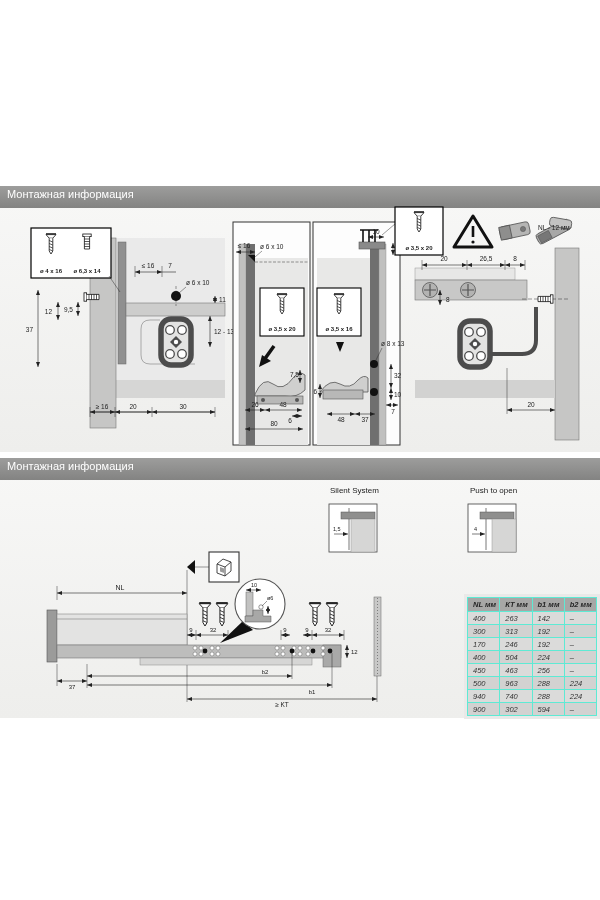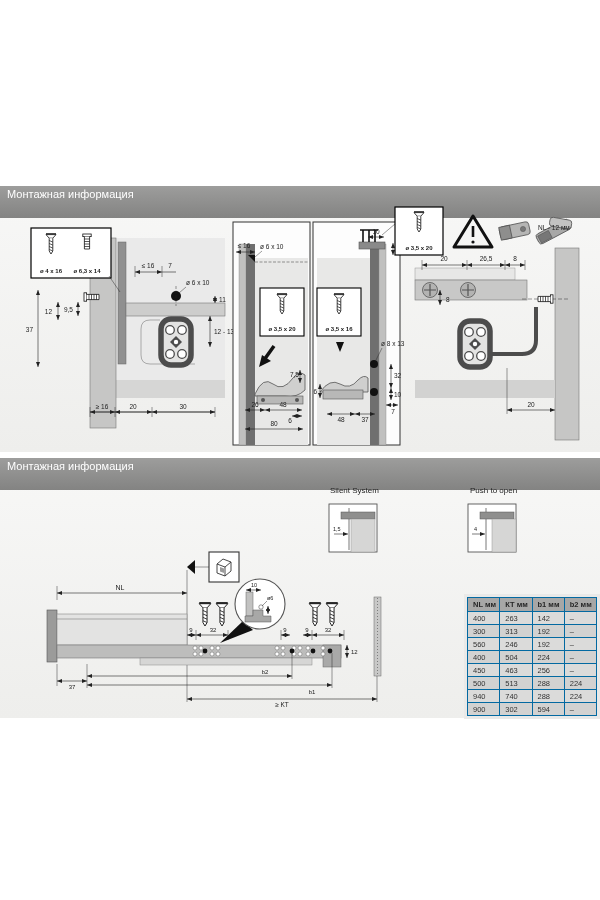--- a/index.html
+++ b/index.html
@@ -1,31 +1,31 @@
 <!DOCTYPE html>
 <html><head>
 <meta charset="utf-8">
 <style>
   html,body{margin:0;padding:0;}
   body{width:600px;height:900px;position:relative;background:#ffffff;
        font-family:"Liberation Sans",sans-serif;overflow:hidden;}
-  .hdr{position:absolute;left:0;width:600px;height:32px;
+  .hdr{position:absolute;left:0;width:600px;height:22px;
        background:linear-gradient(#9d9d9c,#838382);color:#fff;
        font-size:11px;line-height:16px;padding-left:7px;box-sizing:border-box;}
   .secbg{position:absolute;left:0;width:600px;
        background:linear-gradient(180deg,#f7f7f6,#eeeeec);}
   svg{position:absolute;}
   svg text{font-family:"Liberation Sans",sans-serif;fill:#222;font-size:6.5px;}
   svg text.lbl{font-size:6px;font-weight:bold;}
   svg text.big{font-size:8px;}
   .dim{stroke:#222;stroke-width:0.6;fill:none;}
   .ext{stroke:#222;stroke-width:0.45;fill:none;}
   .thin{stroke:#666;stroke-width:0.5;fill:none;}
-  table.dimtab{border-collapse:separate;border-spacing:1px;background:#0369a1;
-       font-size:7.5px;color:#333;}
+  table.dimtab{border-collapse:separate;border-spacing:1px;background:#5eead4;
+       font-size:7.5px;color:#333;font-style:italic;}
   table.dimtab th{background:#a7a7a6;color:#262626;font-weight:bold;text-align:left;
        padding:2px 3px 2px 5px;width:27px;}
   table.dimtab td{padding:1.5px 3px 1.5px 5px;}
   table.dimtab tr:nth-child(odd) td{background:#dbdbda;}
   table.dimtab tr:nth-child(even) td{background:#d2d2d1;}
 </style>
 </head>
 <body>
 
 <div class="secbg" style="top:201px;height:251px;"></div>
@@ -384,40 +384,40 @@
           <td>142</td>
           <td>–</td>
       </tr>
       <tr>
         <td>300</td>
           <td>313</td>
           <td>192</td>
           <td>–</td>
       </tr>
       <tr>
-        <td>560</td>
+        <td>170</td>
           <td>246</td>
           <td>192</td>
           <td>–</td>
       </tr>
       <tr>
         <td>400</td>
           <td>504</td>
           <td>224</td>
           <td>–</td>
       </tr>
       <tr>
         <td>450</td>
           <td>463</td>
           <td>256</td>
           <td>–</td>
       </tr>
       <tr>
         <td>500</td>
-          <td>513</td>
+          <td>963</td>
           <td>288</td>
           <td>224</td>
       </tr>
       <tr>
         <td>940</td>
           <td>740</td>
           <td>288</td>
           <td>224</td>
       </tr>
       <tr>

